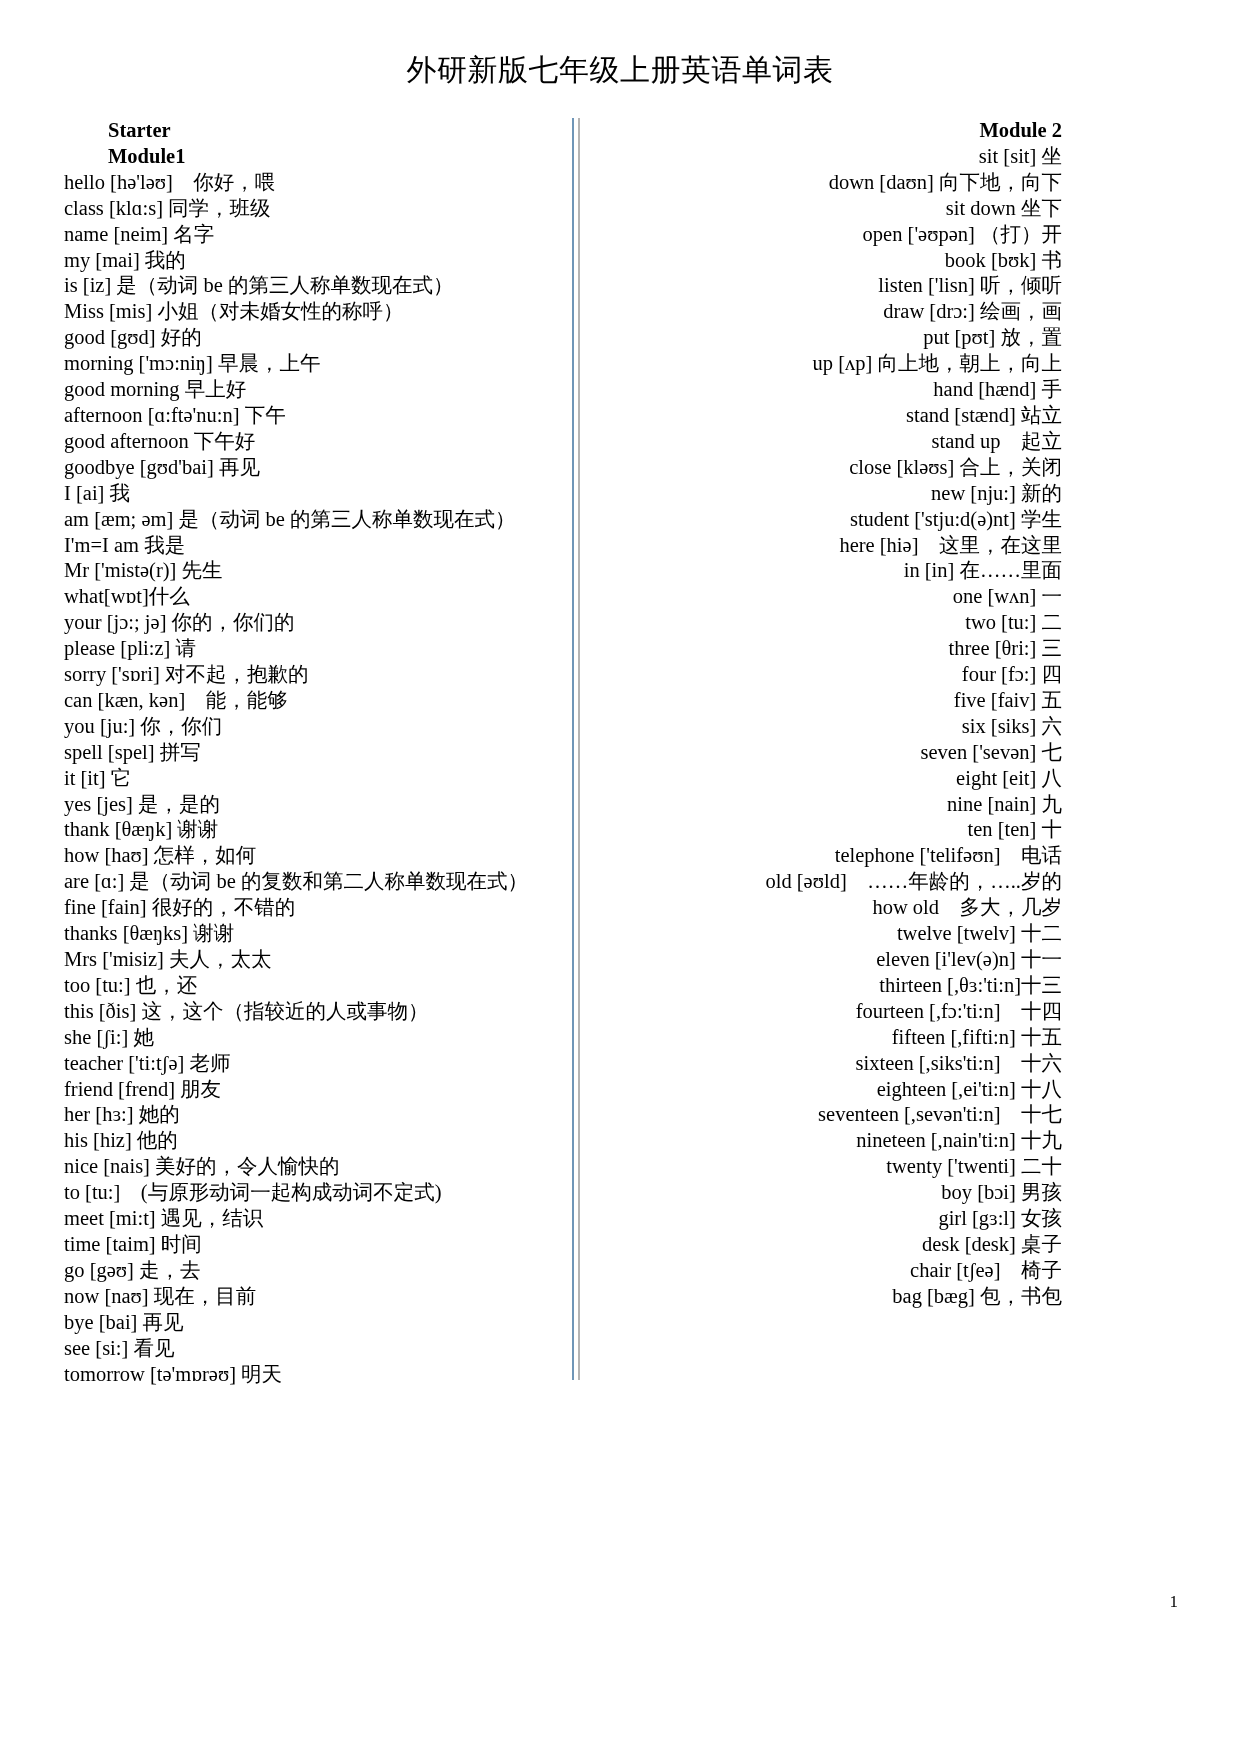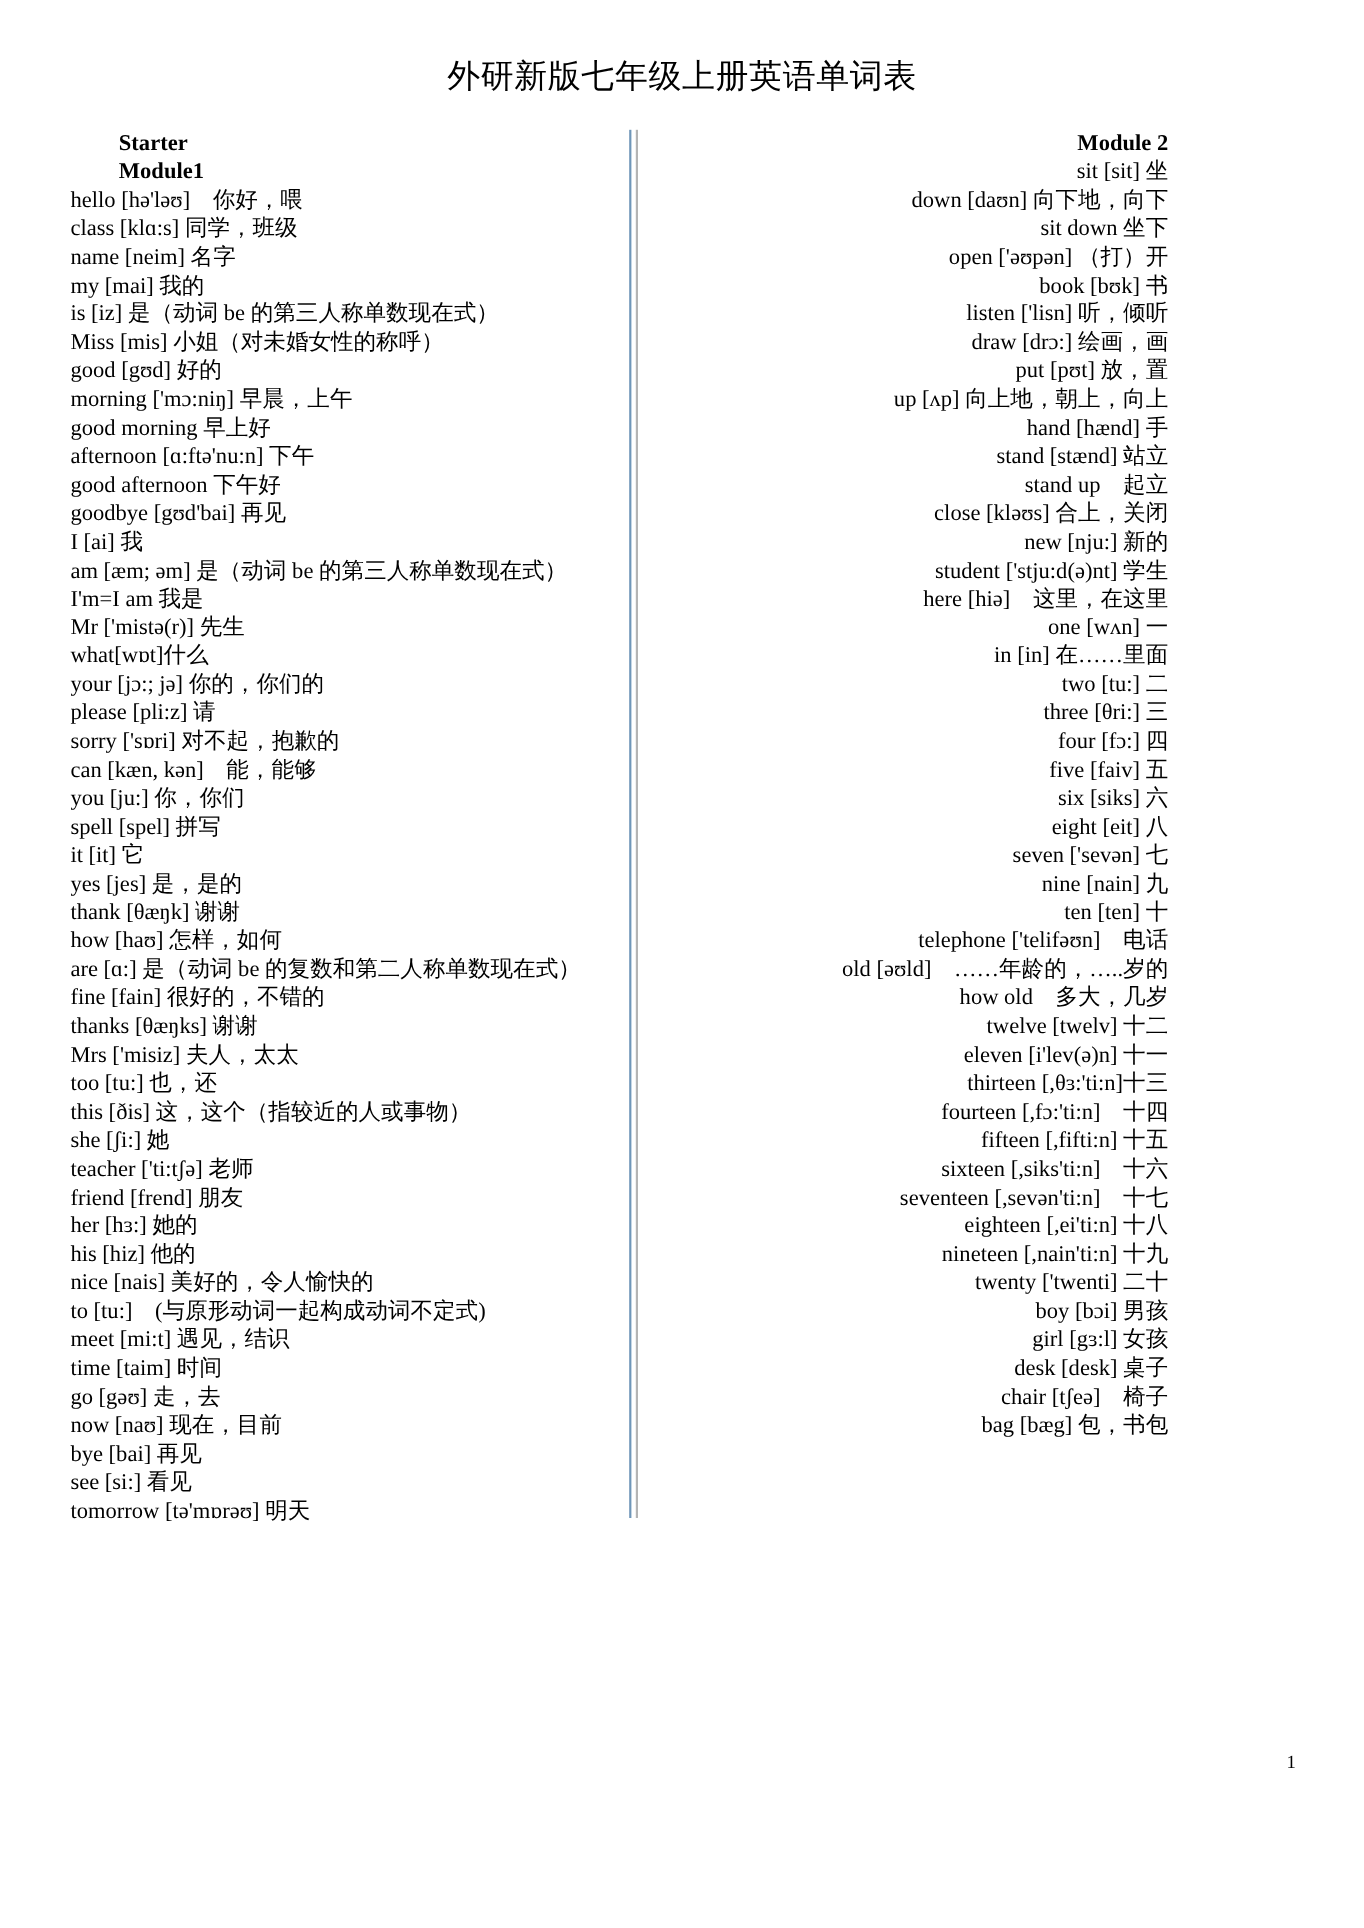--- a/index.html
+++ b/index.html
@@ -169,42 +169,42 @@
           <div class="entry">draw [drɔ:] 绘画，画</div>
           <div class="entry">put [pʊt] 放，置</div>
           <div class="entry">up [ʌp] 向上地，朝上，向上</div>
           <div class="entry">hand [hænd] 手</div>
           <div class="entry">stand [stænd] 站立</div>
           <div class="entry">stand up　起立</div>
           <div class="entry">close [kləʊs] 合上，关闭</div>
           <div class="entry">new [nju:] 新的</div>
           <div class="entry">student ['stju:d(ə)nt] 学生</div>
           <div class="entry">here [hiə]　这里，在这里</div>
+          <div class="entry">in [in] 在……里面</div>
           <div class="entry">one [wʌn] 一</div>
-          <div class="entry">in [in] 在……里面</div>
           <div class="entry">two [tu:] 二</div>
           <div class="entry">three [θri:] 三</div>
           <div class="entry">four [fɔ:] 四</div>
           <div class="entry">five [faiv] 五</div>
           <div class="entry">six [siks] 六</div>
+          <div class="entry">seven ['sevən] 七</div>
           <div class="entry">eight [eit] 八</div>
-          <div class="entry">seven ['sevən] 七</div>
           <div class="entry">nine [nain] 九</div>
           <div class="entry">ten [ten] 十</div>
           <div class="entry">telephone ['telifəʊn]　电话</div>
           <div class="entry">old [əʊld]　……年龄的，…..岁的</div>
           <div class="entry">how old　多大，几岁</div>
           <div class="entry">twelve [twelv] 十二</div>
           <div class="entry">eleven [i'lev(ə)n] 十一</div>
           <div class="entry">thirteen [,θɜ:'ti:n]十三</div>
           <div class="entry">fourteen [,fɔ:'ti:n]　十四</div>
           <div class="entry">fifteen [,fifti:n] 十五</div>
           <div class="entry">sixteen [,siks'ti:n]　十六</div>
+          <div class="entry">eighteen [,ei'ti:n] 十八</div>
           <div class="entry">seventeen [,sevən'ti:n]　十七</div>
-          <div class="entry">eighteen [,ei'ti:n] 十八</div>
           <div class="entry">nineteen [,nain'ti:n] 十九</div>
           <div class="entry">twenty ['twenti] 二十</div>
           <div class="entry">boy [bɔi] 男孩</div>
           <div class="entry">girl [gɜ:l] 女孩</div>
           <div class="entry">desk [desk] 桌子</div>
           <div class="entry">chair [tʃeə]　椅子</div>
           <div class="entry">bag [bæg] 包，书包</div>
         </div>
     </div>
 

